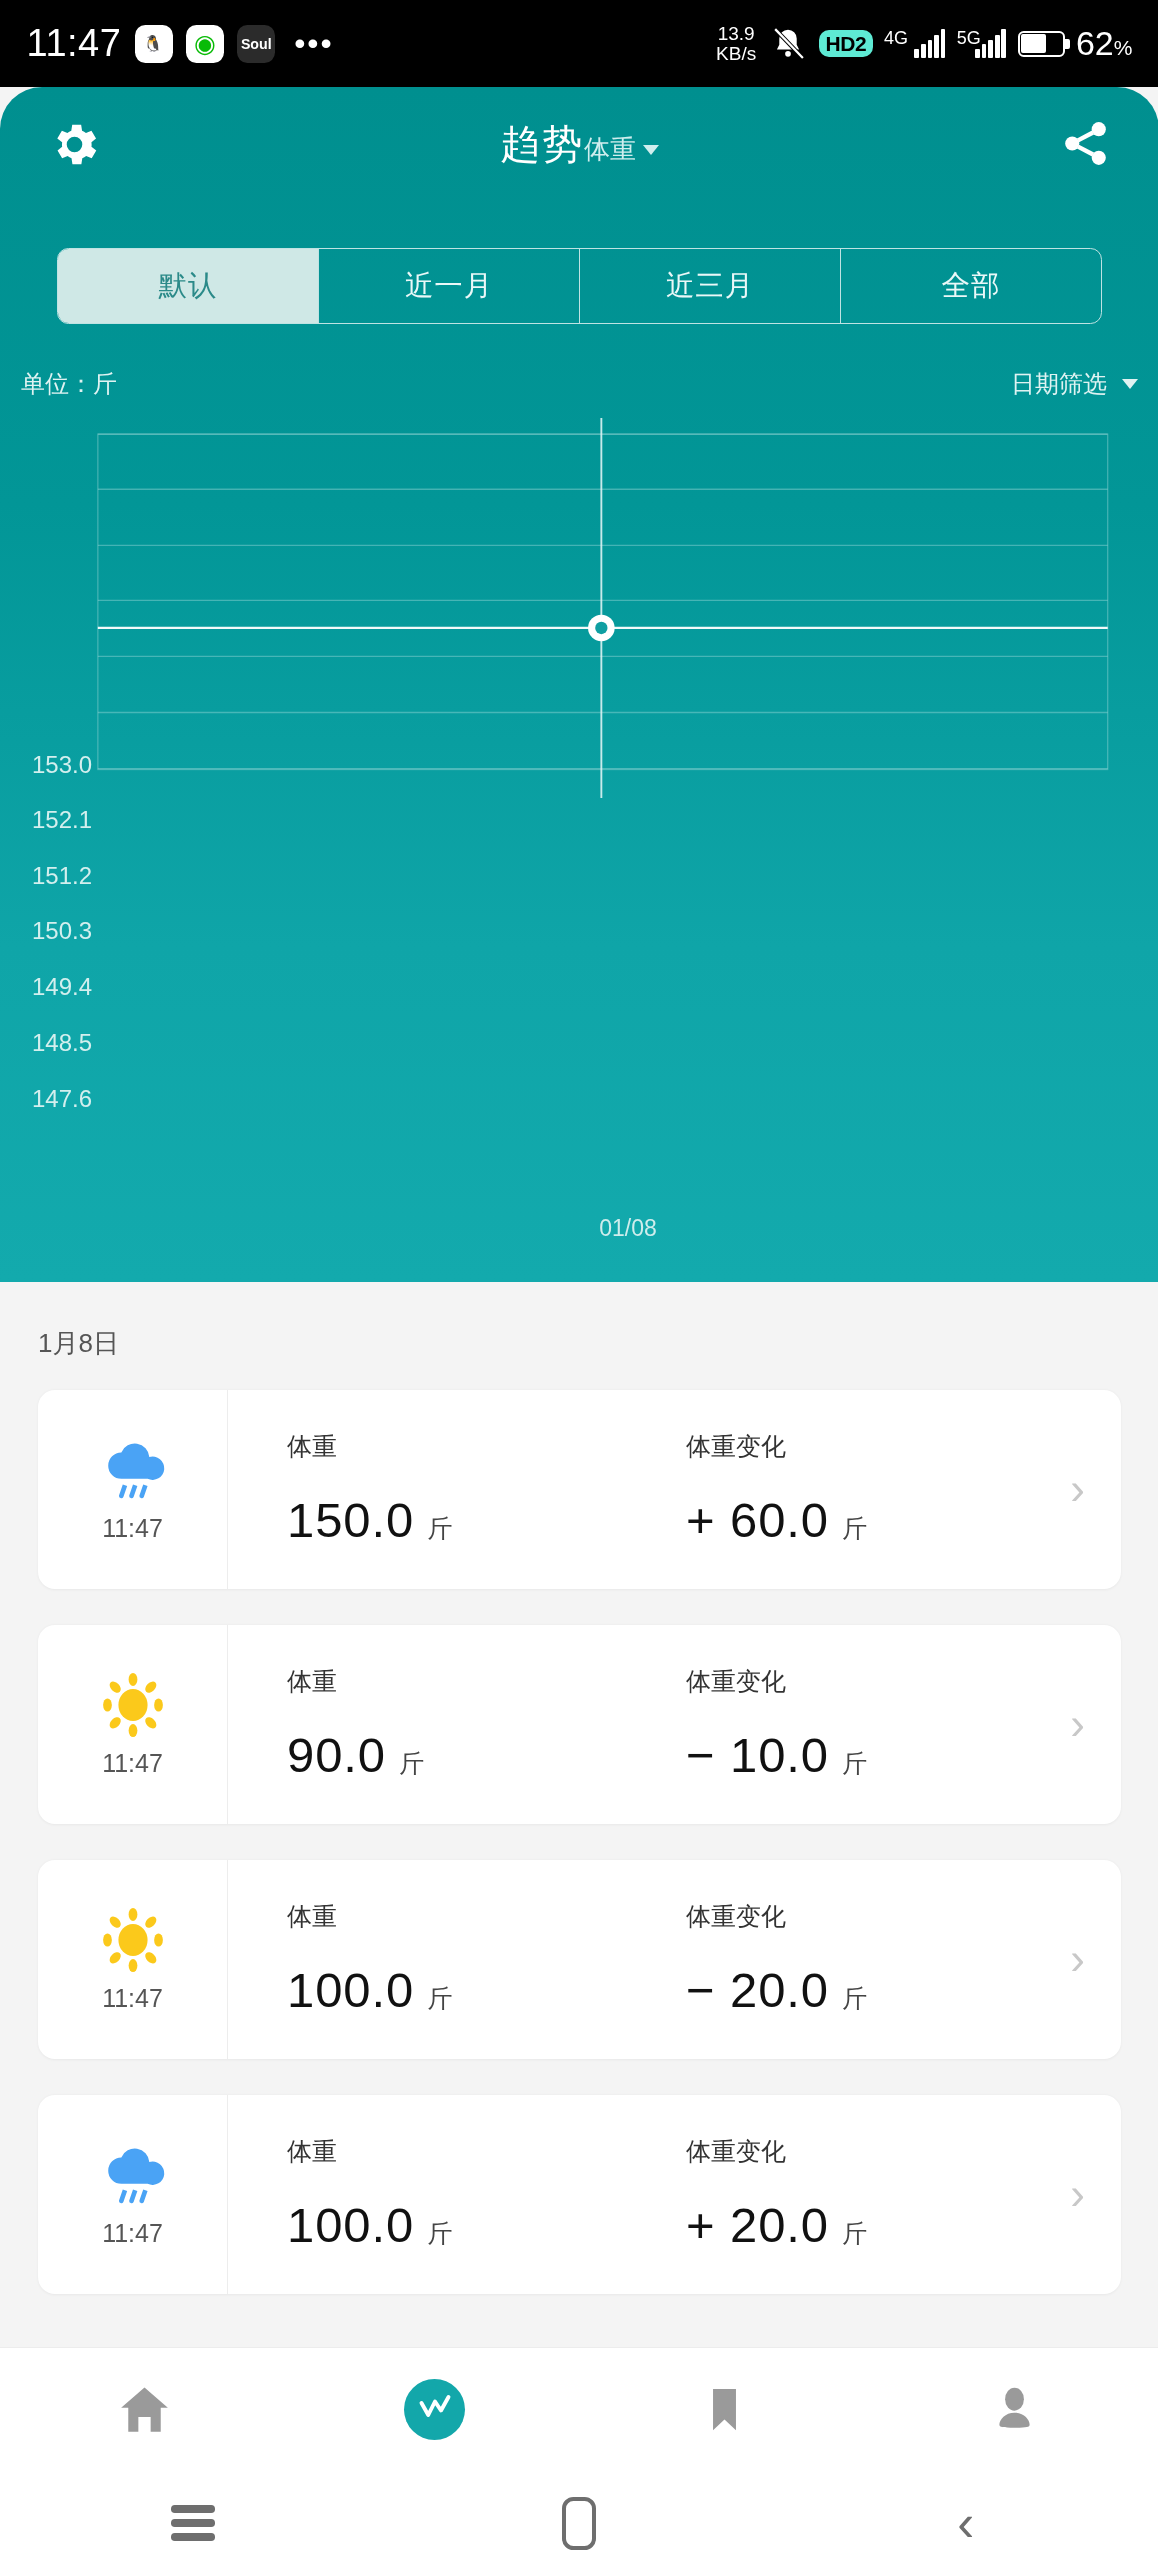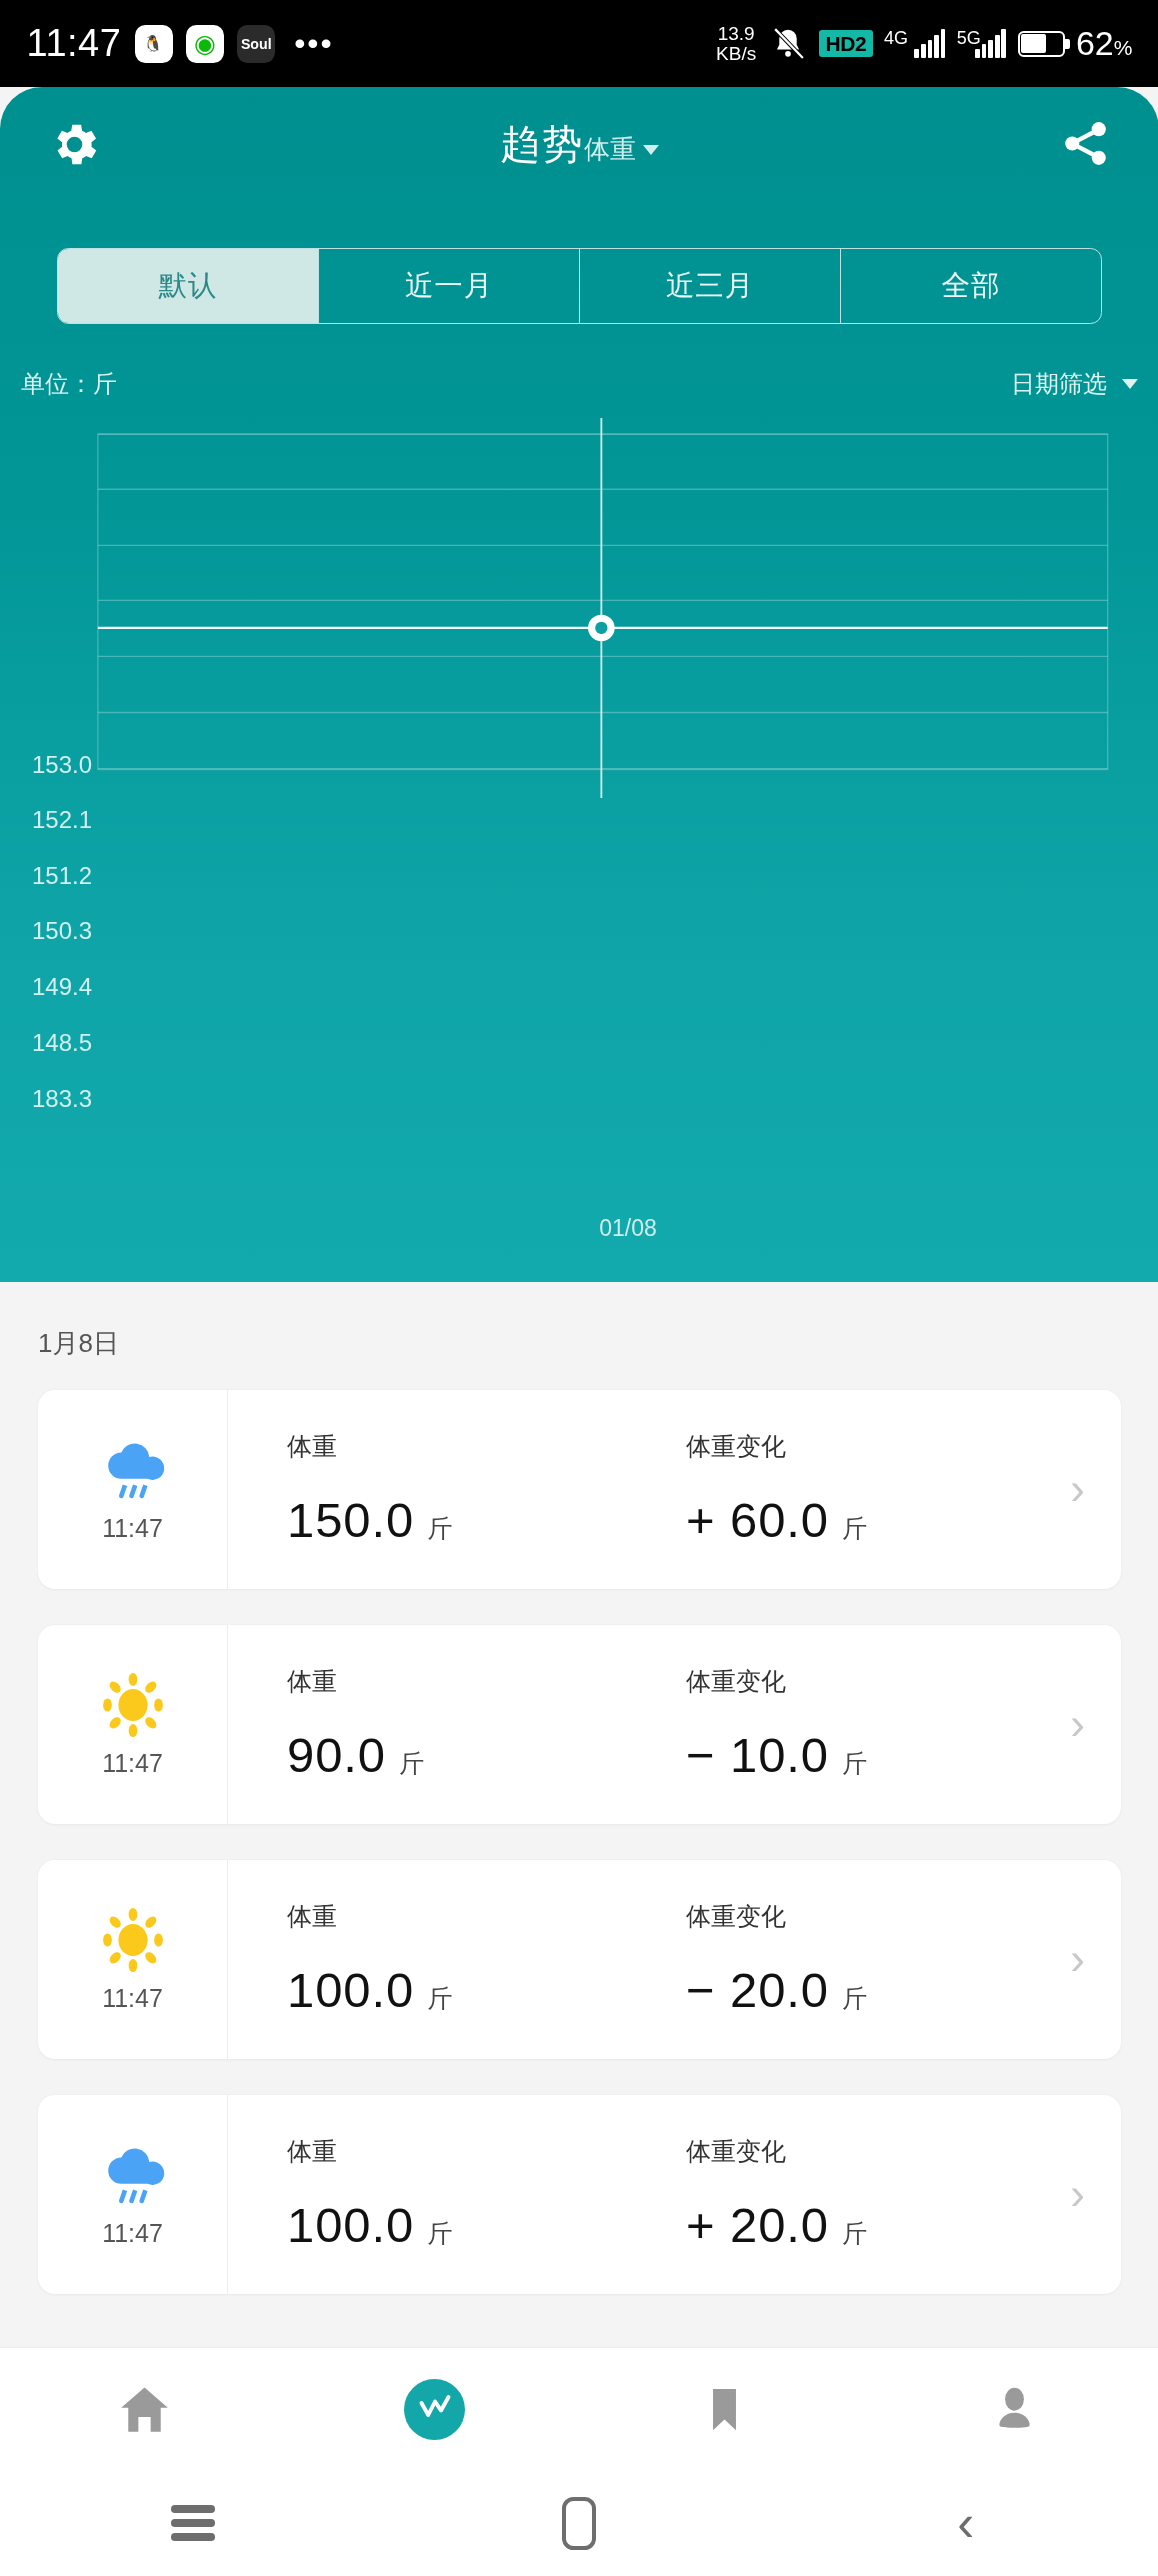--- a/index.html
+++ b/index.html
@@ -21,21 +21,21 @@
   .sb-clock { font-size:38px; letter-spacing:0.5px; }
   .sb-appicon { width:38px; height:38px; border-radius:10.4px; display:flex;
     align-items:center; justify-content:center; font-size:16px; font-weight:bold; overflow:hidden;}
   .ico-qq { background:#fff; color:#111; }
   .ico-wechat { background:#fff; color:#09bb07; font-size:25px; }
   .ico-soul { background:#2b2b2b; color:#fff; font-size:14.2px; }
   .sb-dots { font-size:32px; letter-spacing:1.9px; margin-left:5.7px; color:#fff; }
   .sb-right { margin-left:auto; display:flex; align-items:center; gap:11.4px; }
   .sb-net { font-size:19px; line-height:20px; text-align:center; }
   .sb-badge {
-    background:#14b8a6; color:#000; border-radius:3px; font-size:21px;
+    background:#5eead4; color:#000; border-radius:10px; font-size:21px;
     font-weight:bold; padding:1.9px 6.6px; letter-spacing:-0.5px;
   }
   .sb-gtxt { font-size:18px; position:relative; top:-8.5px; margin-right:-5.7px;}
   .bars { display:flex; align-items:flex-end; gap:1.9px; height:28.5px; }
   .bars i { display:block; width:4.7px; background:#fff; border-radius:0.9px; }
   .bars i:nth-child(1){height:8.5px} .bars i:nth-child(2){height:13.3px}
   .bars i:nth-child(3){height:18px} .bars i:nth-child(4){height:23px}
   .bars i:nth-child(5){height:28.5px}
   .battery { width:47px; height:26px; border:2.8px solid #fff; border-radius:5.7px;
     position:relative; display:flex; align-items:center; padding:1.9px;}
@@ -237,21 +237,21 @@
         <circle cx="633" cy="221" r="14" fill="#ffffff"></circle>
         <circle cx="633" cy="221" r="6.5" fill="#0f9fa2"></circle>
       </svg>
 
       <div class="ylab" style="top:347px">153.0</div>
       <div class="ylab" style="top:402px">152.1</div>
       <div class="ylab" style="top:458px">151.2</div>
       <div class="ylab" style="top:513px">150.3</div>
       <div class="ylab" style="top:569px">149.4</div>
       <div class="ylab" style="top:625px">148.5</div>
-      <div class="ylab" style="top:681px">183.3</div>
+      <div class="ylab" style="top:681px">147.6</div>
     </div>
 
     <div class="xlab" style="left:601px">01/08</div>
   </div>
 
   <div class="listwrap">
     <div class="datehead">1月8日</div>
 
     <div class="card">
       <div class="card-left">

